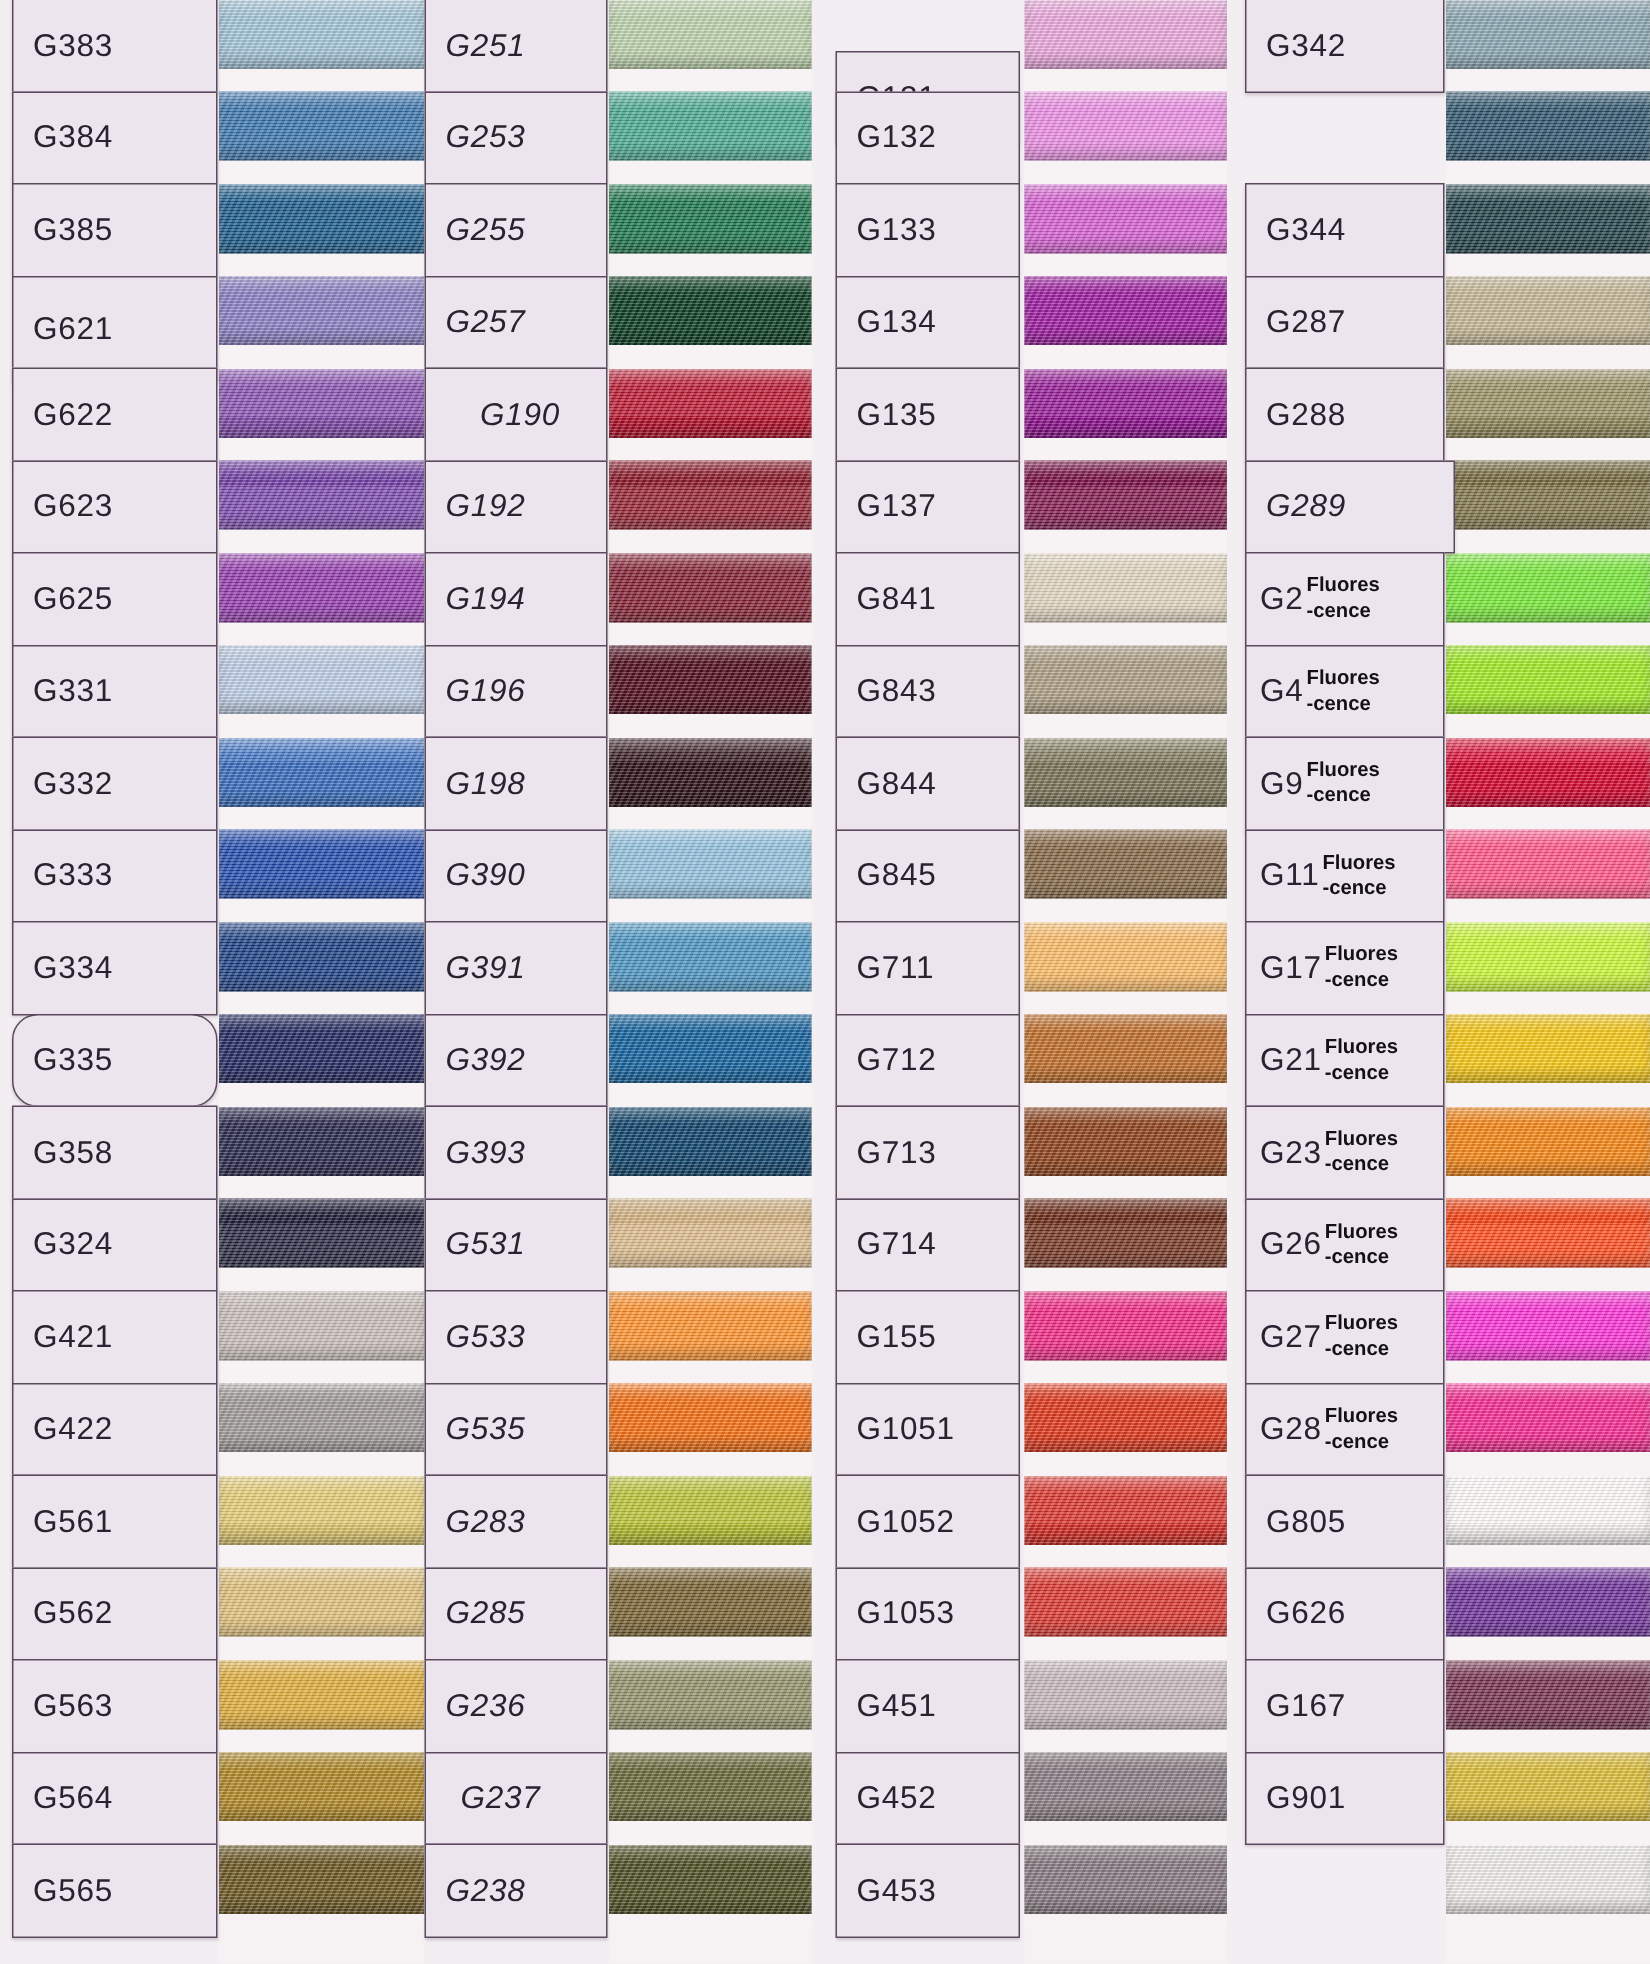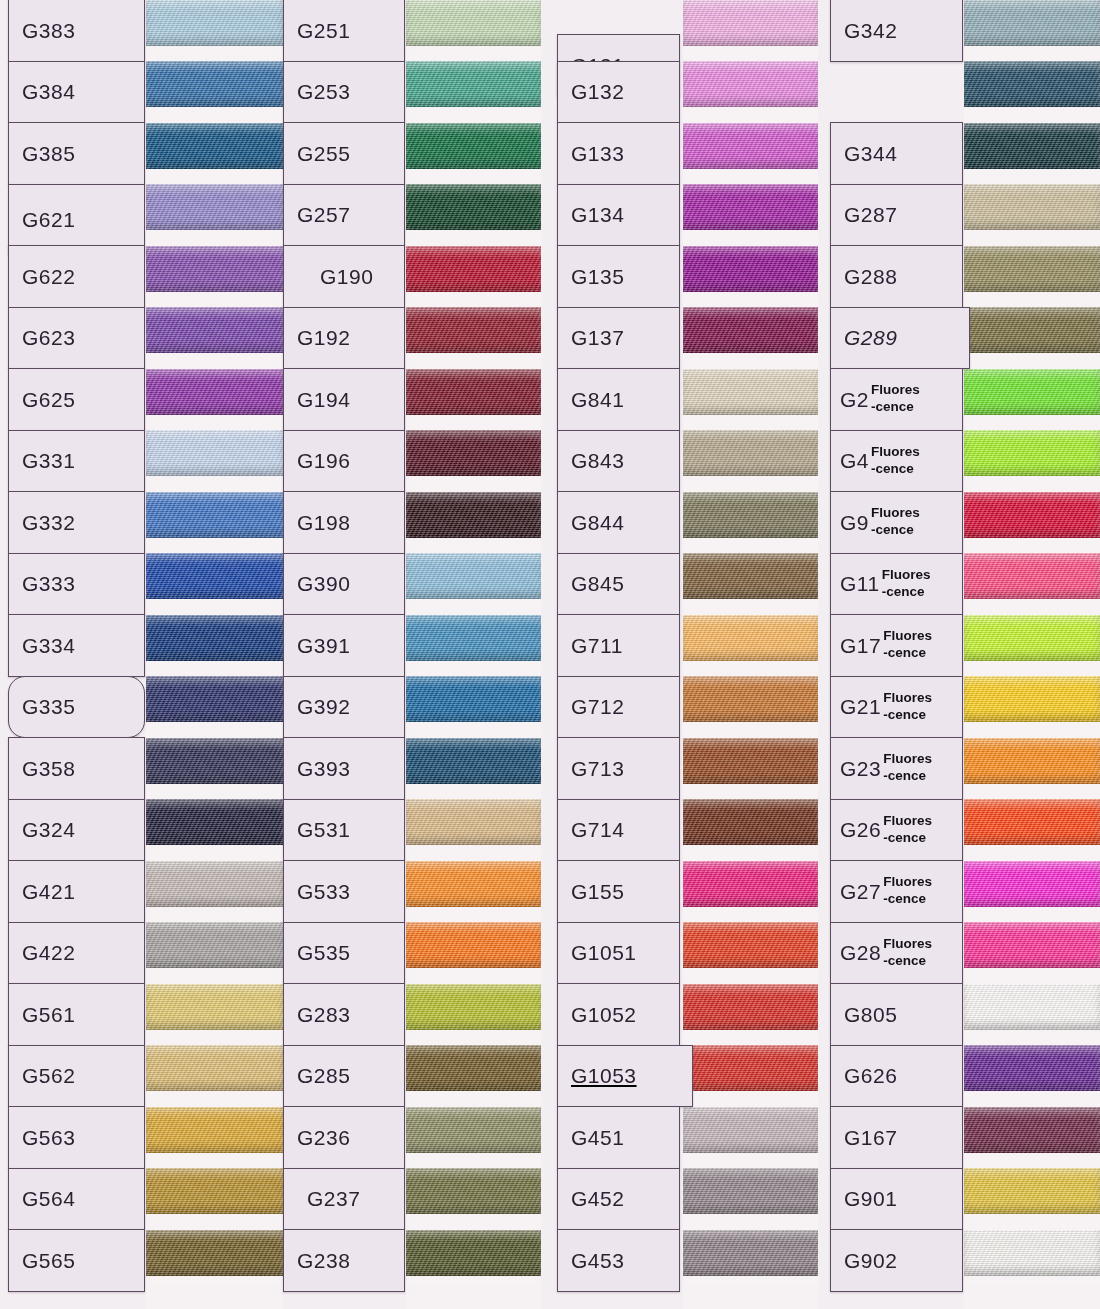--- a/index.html
+++ b/index.html
@@ -705,21 +705,21 @@
       <div class="label-cell" style="position: absolute; left: 0px; top: 1107px; width: 137px; height: 62.5px;">
         <span class="code">G563</span>
       </div>
       <div class="label-cell" style="position: absolute; left: 0px; top: 1168.5px; width: 137px; height: 62.5px;">
         <span class="code">G564</span>
       </div>
       <div class="label-cell" style="position: absolute; left: 0px; top: 1230px; width: 137px; height: 62.5px;">
         <span class="code">G565</span>
       </div>
     </div>
-    <div class="labelcol" style="position: absolute; left: 283px; top: 0px; width: 122px; height: 1309px;">
+    <div class="labelcol" style="position: absolute; left: 283px; top: 0px; width: 122px; height: 1309px; font-style: italic;">
       <div class="label-cell" style="position: absolute; left: 0px; top: 0px; width: 122px; height: 62.5px;">
         <span class="code">G251</span>
       </div>
       <div class="label-cell" style="position: absolute; left: 0px; top: 61.5px; width: 122px; height: 62.5px;">
         <span class="code">G253</span>
       </div>
       <div class="label-cell" style="position: absolute; left: 0px; top: 123px; width: 122px; height: 62.5px;">
         <span class="code">G255</span>
       </div>
       <div class="label-cell" style="position: absolute; left: 0px; top: 184.5px; width: 122px; height: 62.5px;">
@@ -822,21 +822,21 @@
       </div>
       <div class="label-cell" style="position: absolute; left: 0px; top: 861px; width: 123px; height: 62.5px;">
         <span class="code">G155</span>
       </div>
       <div class="label-cell" style="position: absolute; left: 0px; top: 922.5px; width: 123px; height: 62.5px;">
         <span class="code">G1051</span>
       </div>
       <div class="label-cell" style="position: absolute; left: 0px; top: 984px; width: 123px; height: 62.5px;">
         <span class="code">G1052</span>
       </div>
-      <div class="label-cell" style="position: absolute; left: 0px; top: 1045.5px; width: 136px; height: 62.5px; text-decoration: underline;">
+      <div class="label-cell" style="position: absolute; left: 0px; top: 1045.5px; width: 123px; height: 62.5px;">
         <span class="code">G1053</span>
       </div>
       <div class="label-cell" style="position: absolute; left: 0px; top: 1107px; width: 123px; height: 62.5px;">
         <span class="code">G451</span>
       </div>
       <div class="label-cell" style="position: absolute; left: 0px; top: 1168.5px; width: 123px; height: 62.5px;">
         <span class="code">G452</span>
       </div>
       <div class="label-cell" style="position: absolute; left: 0px; top: 1230px; width: 123px; height: 62.5px;">
         <span class="code">G453</span>
@@ -933,17 +933,14 @@
       </div>
       <div class="label-cell" style="position: absolute; left: 0px; top: 1045.5px; width: 133px; height: 62.5px;">
         <span class="code">G626</span>
       </div>
       <div class="label-cell" style="position: absolute; left: 0px; top: 1107px; width: 133px; height: 62.5px;">
         <span class="code">G167</span>
       </div>
       <div class="label-cell" style="position: absolute; left: 0px; top: 1168.5px; width: 133px; height: 62.5px;">
         <span class="code">G901</span>
       </div>
-      <div class="label-cell" style="position: absolute; left: 0px; top: 1230px; width: 133px; height: 62.5px;">
-        <span class="code">G902</span>
-      </div>
     </div>
   </div>
 
 </body></html>

